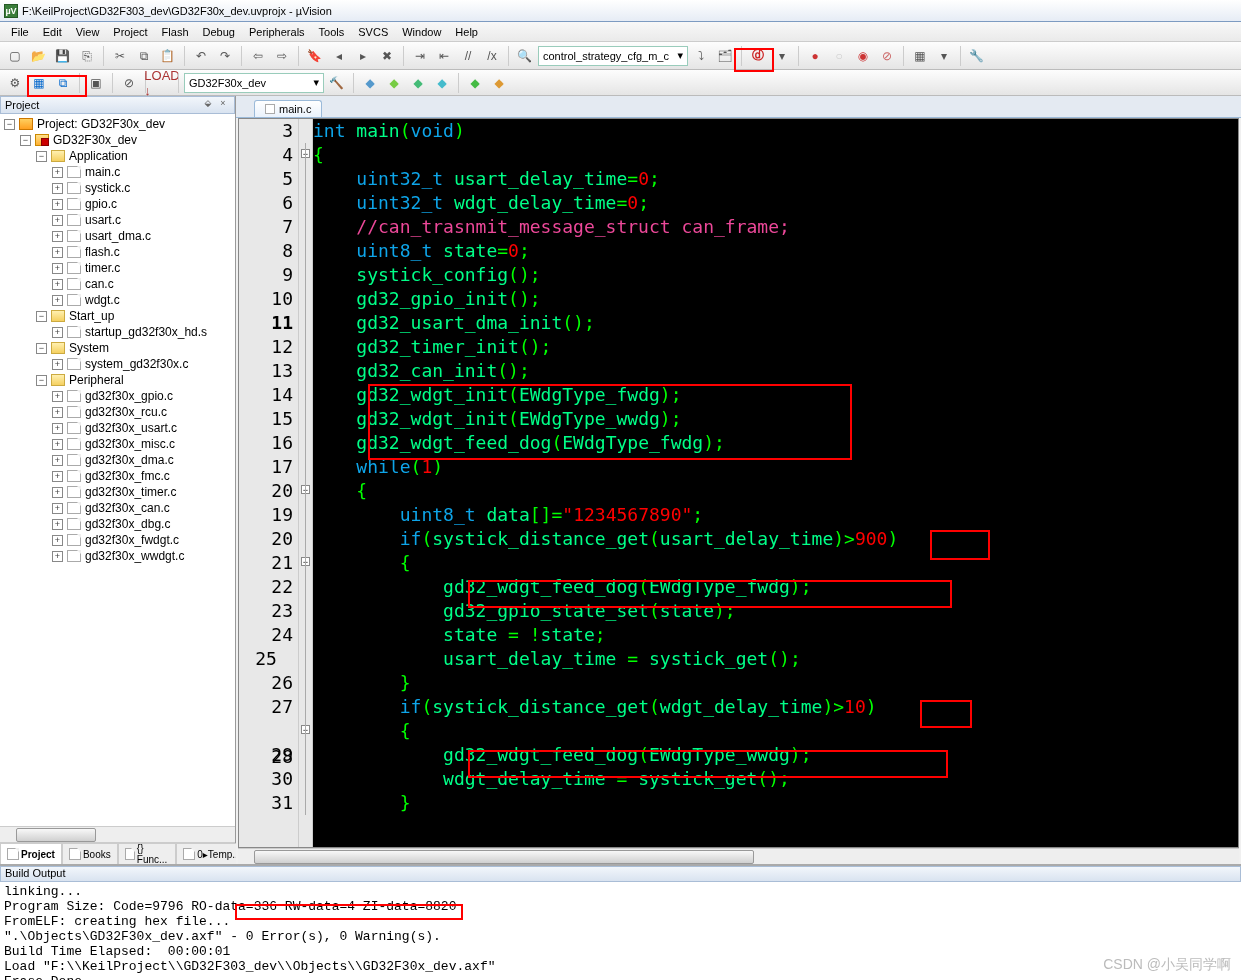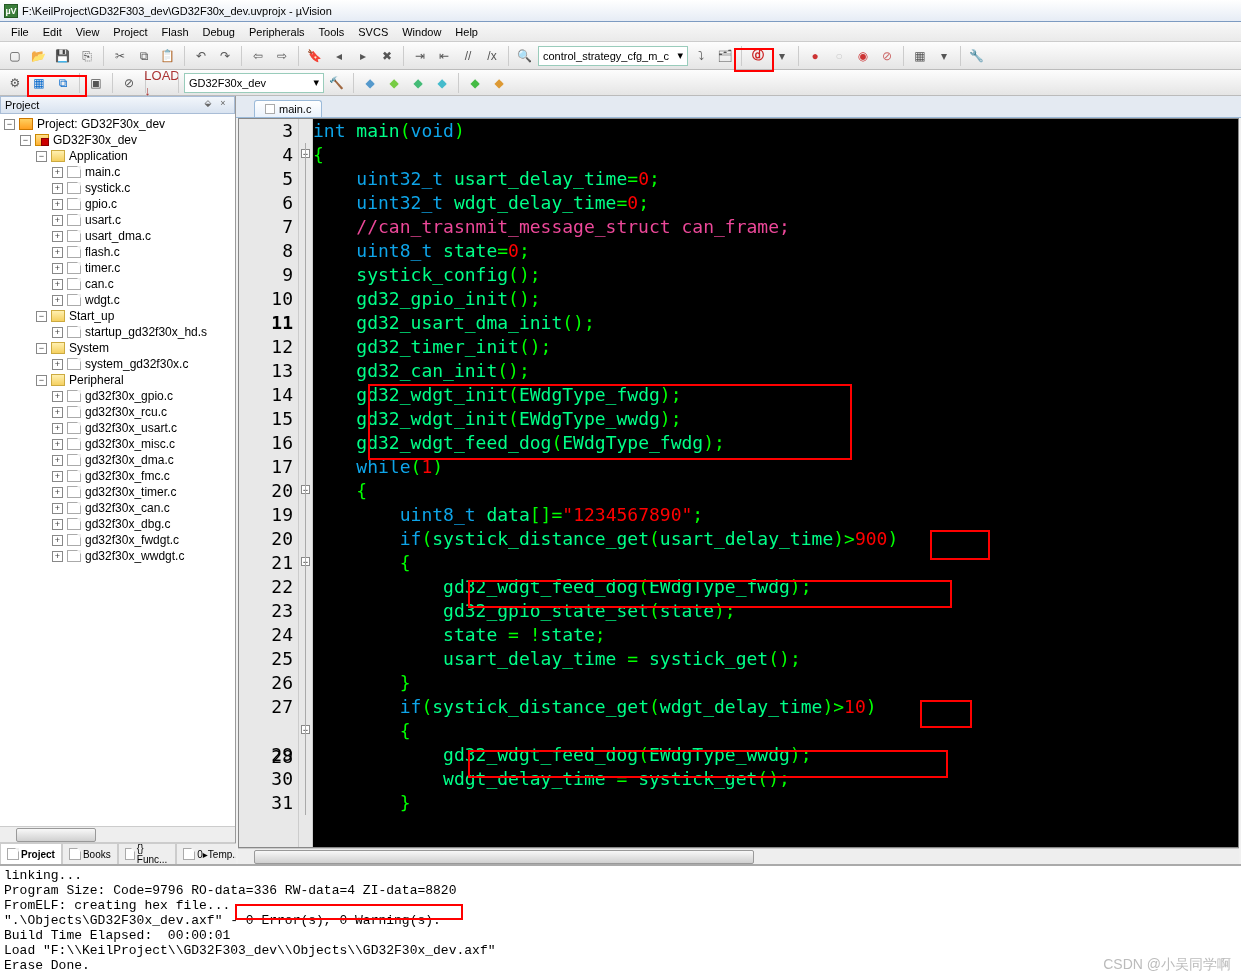--- a/index.html
+++ b/index.html
@@ -368,37 +368,38 @@
         <div class="ln" style="top: 336px;">17</div>
         <div class="ln" style="top: 360px;">20</div>
         <div class="fm" style="top: 366px;">−</div>
         <div class="ln" style="top: 384px;">19</div>
         <div class="ln" style="top: 408px;">20</div>
         <div class="ln" style="top: 432px;">21</div>
         <div class="fm" style="top: 438px;">−</div>
         <div class="ln" style="top: 456px;">22</div>
         <div class="ln" style="top: 480px;">23</div>
         <div class="ln" style="top: 504px;">24</div>
-        <div class="ln" style="top: 528px;">25</div>
+        <div class="ln" style="top: 528px; text-align: center;">25</div>
         <div class="ln" style="top: 552px;">26</div>
         <div class="ln" style="top: 576px;">27</div>
         <div class="ln" style="top: 626px;">28</div>
         <div class="fm" style="top: 606px;">−</div>
         <div class="ln" style="top: 624px;">29</div>
         <div class="ln" style="top: 648px;">30</div>
         <div class="ln" style="top: 672px;">31</div>
         <div class="fl" style="top: 24px; height: 672px;"></div>
       </div>
     <div class="hscroll" style="margin:0 2px">
         <div class="hscroll-thumb" style="width:500px"></div>
       </div>
   </div>
 </div>
 
 <div class="build-panel">
+  <div class="build-title">Build Output</div>
   <div class="build-text" id="buildtxt">linking...
 Program Size: Code=9796 RO-data=336 RW-data=4 ZI-data=8820
 FromELF: creating hex file...
 ".\Objects\GD32F30x_dev.axf" - 0 Error(s), 0 Warning(s).
 Build Time Elapsed:  00:00:01
 Load "F:\\KeilProject\\GD32F303_dev\\Objects\\GD32F30x_dev.axf"
 Erase Done.</div>
 </div>
 
 <div id="hl">

